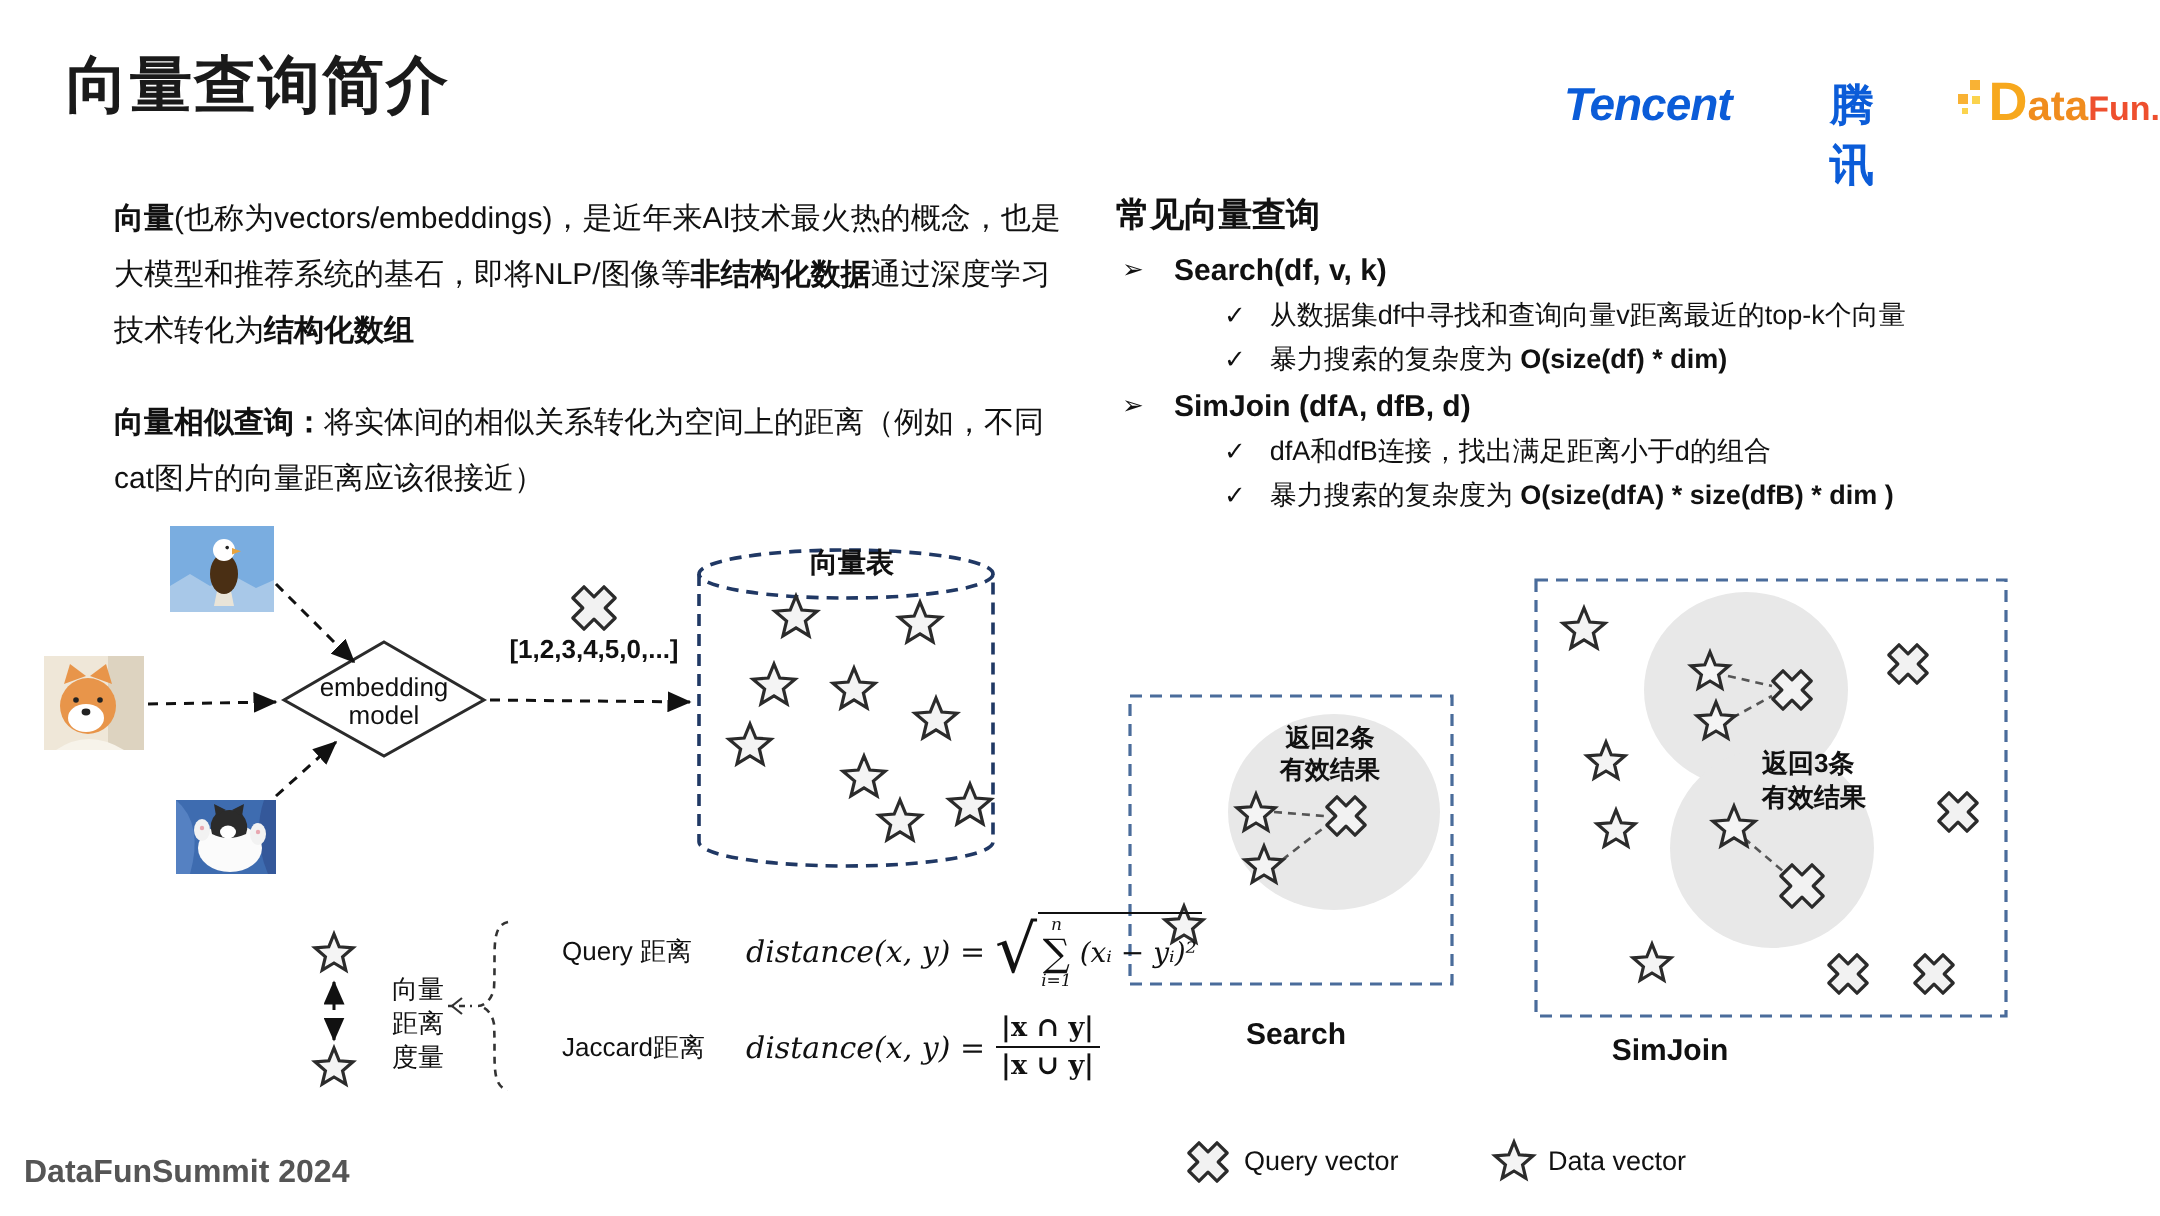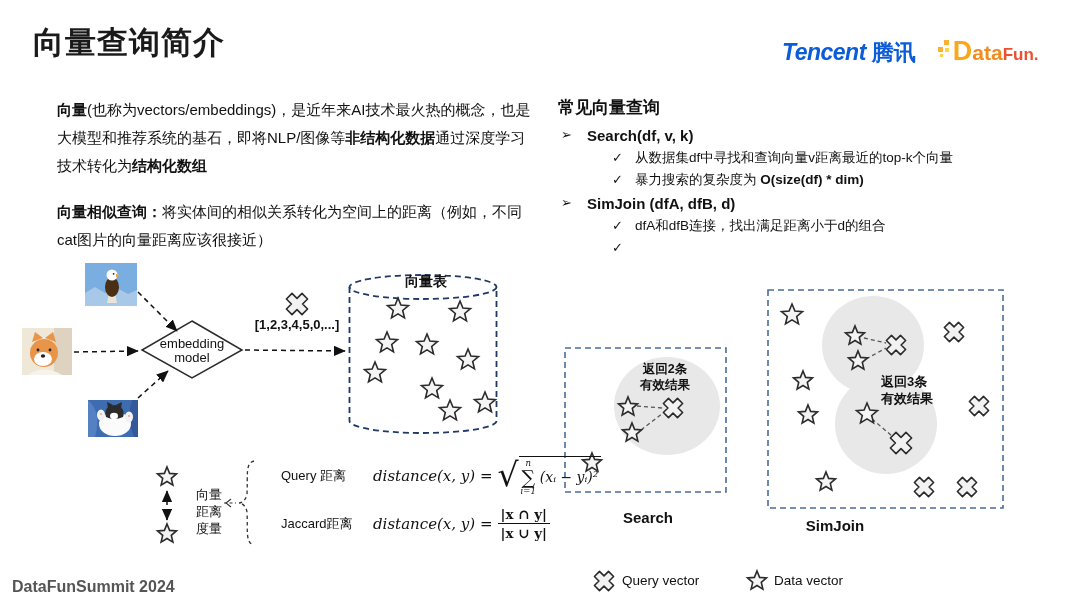--- a/index.html
+++ b/index.html
@@ -7,21 +7,21 @@
     width:1080px;height:608px;position:relative;overflow:hidden;background:#ffffff;
     font-family:"Liberation Sans","DejaVu Sans",sans-serif;color:#111;
   }
   .abs{position:absolute;}
   
   .slide-title{left:33px;top:22px;font-size:31px;font-weight:600;letter-spacing:1px;color:#1a1a1a;}
   .footer{left:12px;top:578px;font-size:16px;font-weight:bold;color:#555;}
   
   .logo-row{left:782px;top:36px;display:flex;align-items:baseline;gap:6px;}
   .tencent-en{font-size:23px;font-weight:bold;color:#0b5cd8;letter-spacing:-0.5px;font-style:italic;}
-  .tencent-cn{font-size:22px;font-weight:bold;color:#0b5cd8;}
+  .tencent-cn{font-size:22px;font-weight:bold;color:#0b5cd8;margin-left:43px;}
   .datafun{display:flex;align-items:baseline;margin-left:16px;}
   .df-squares{position:relative;width:14px;height:22px;margin-right:1px;}
   .df-squares i{position:absolute;display:block;}
   .df-d{font-size:27px;font-weight:bold;color:#f7a81d;}
   .df-mid{font-size:21px;font-weight:bold;color:#f08c1e;}
   .df-end{font-size:17px;font-weight:bold;color:#ee4f2e;}
   
   .intro-p{left:57px;width:483px;font-size:15px;line-height:28px;color:#111;}
   .p1{top:96px;}
   .p2{top:198px;}
@@ -230,20 +230,21 @@
   <div class="q-item">
     <span class="q-arrow">➢</span>
     <span class="q-label">SimJoin (dfA, dfB, d)</span>
   </div>
   <div class="q-sub">
     <span class="q-check">✓</span>
     <span><span>dfA和dfB连接，找出满足距离小于d的组合</span><b></b></span>
   </div>
   <div class="q-sub">
     <span class="q-check">✓</span>
+    <span><span>暴力搜索的复杂度为 </span><b>O(size(dfA) * size(dfB) * dim )</b></span>
   </div>
 </div>
 
 <div class="abs model-label">
   <div>embedding</div>
   <div>model</div>
 </div>
 <div class="abs vector-text">[1,2,3,4,5,0,...]</div>
 <div class="abs table-label">向量表</div>
 

